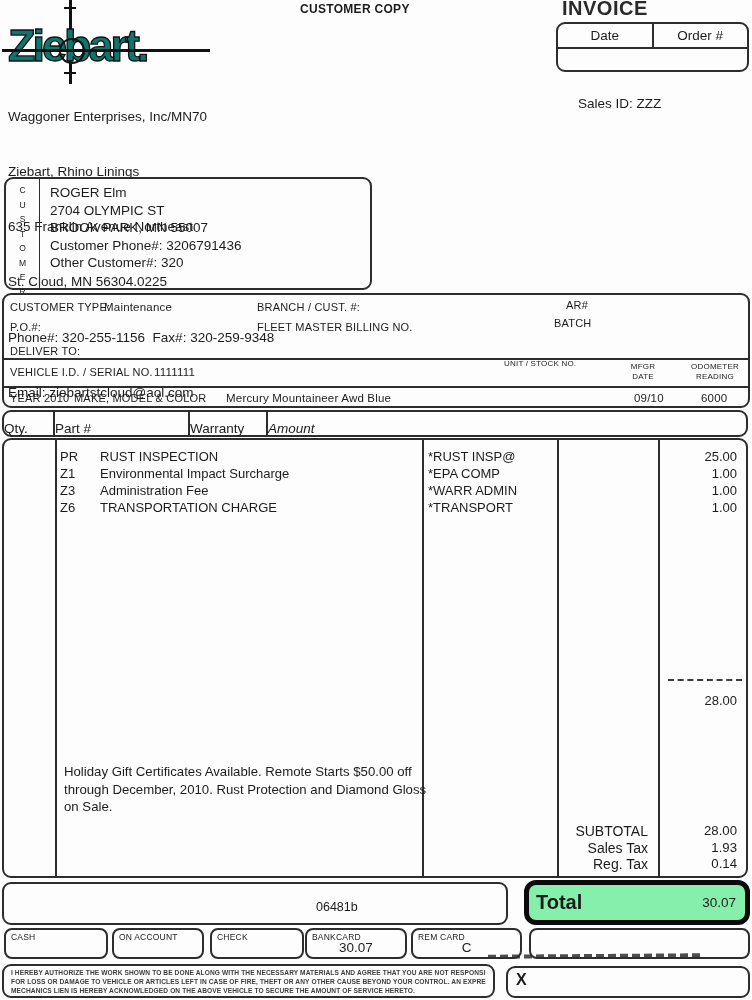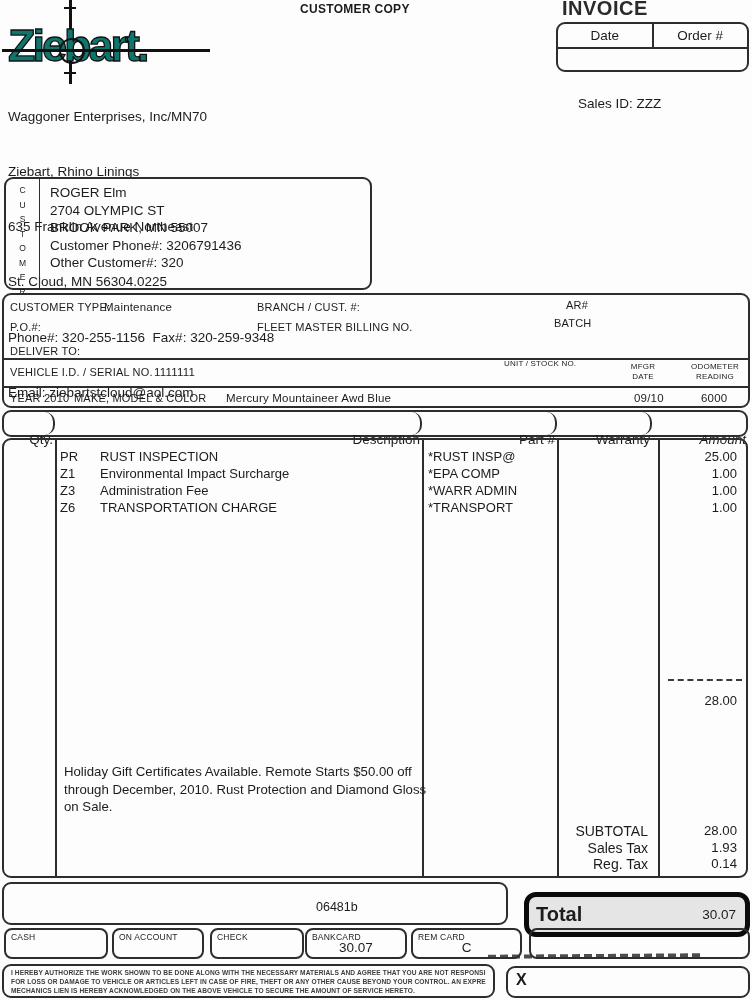--- a/index.html
+++ b/index.html
@@ -42,46 +42,46 @@
 
   
   .order-box{left:2px;top:293px;width:748px;height:115px;}
   .oi{position:absolute;font-size:11px;letter-spacing:.2px;}
   .oi-val{font-size:11.5px;}
   .hline{position:absolute;left:0;width:744px;height:1.5px;background:#2d2d2d;}
   .tiny{font-size:8px;text-align:center;line-height:9.5px;}
 
   
   .thead{left:2px;top:410px;width:746px;height:27px;display:flex;}
-  .thead .cell{font-size:13.5px;text-align:right;padding-top:20px;box-sizing:border-box;border-radius:10px;}
+  .thead .cell{font-size:13.5px;text-align:left;padding-top:9px;box-sizing:border-box;}
   .c-qty{width:51px;border-right:2px solid #2d2d2d;}
   .c-desc{width:367px;border-right:2px solid #2d2d2d;}
   .c-part{width:135px;border-right:2px solid #2d2d2d;}
-  .c-warr{width:95px;border-right:2px solid #2d2d2d;}
+  .c-warr{width:78px;border-right:2px solid #2d2d2d;}
   .c-amt{flex:1;font-style:italic;}
   .tbody{left:2px;top:438px;width:746px;height:440px;}
   .vdiv{position:absolute;top:0;bottom:0;width:1.8px;background:#2d2d2d;}
   .irow{position:absolute;left:0;right:0;height:17px;font-size:13px;}
   .irow .code{position:absolute;left:56px;}
   .irow .desc{position:absolute;left:96px;}
   .irow .part{position:absolute;left:424px;}
   .irow .amt{position:absolute;right:9px;}
   .r0{top:9px;}.r1{top:26px;}.r2{top:43px;}.r3{top:60px;}
   .amt-sep{position:absolute;left:664px;width:74px;top:239px;border-top:2.5px dashed #3a3a3a;}
   .sec-total{position:absolute;right:9px;top:253px;font-size:13px;}
   .note{position:absolute;left:60px;top:323px;width:364px;font-size:13.2px;line-height:17.5px;}
   .sublab{position:absolute;right:98px;font-size:14px;}
   .subval{position:absolute;right:9px;font-size:13.2px;}
   .y-sub{top:383px;}.y-stax{top:400px;}.y-rtax{top:416px;}
 
   
   .totleft{left:2px;top:882px;width:506px;height:43px;}
   .docnum{position:absolute;left:312px;top:16px;font-size:12.5px;}
   .totbox{left:524px;top:880px;width:226px;height:45px;border:5.5px solid #0b0b0b;border-radius:12px;
-    box-sizing:border-box;display:flex;align-items:center;background:#e5e5e5;margin-top:12px;}
+    box-sizing:border-box;display:flex;align-items:center;background:#86efac;}
   .totlabel{font-size:20px;font-weight:bold;padding-left:7px;flex:1;}
   .totval{font-size:13.5px;padding-right:9px;}
 
   
   .pay{top:928px;height:31px;border:2px solid #2d2d2d;border-radius:8px;box-sizing:border-box;}
   .pay .lab{position:absolute;left:5px;top:2px;font-size:8.5px;letter-spacing:.2px;}
   .pay .val{position:absolute;left:0;right:0;top:10px;text-align:center;font-size:13.5px;}
   .p0{left:4px;width:104px;}
   .p1{left:112px;width:92px;}
   .p2{left:210px;width:94px;}
@@ -165,21 +165,20 @@
 
     <span class="oi" style="left:6px;top:97px;">YEAR 2010</span>
     <span class="oi" style="left:70px;top:97px;">MAKE, MODEL &amp; COLOR</span>
     <span class="oi oi-val" style="left:222px;top:97px;">Mercury Mountaineer Awd Blue</span>
     <span class="oi oi-val" style="left:630px;top:97px;">09/10</span>
     <span class="oi oi-val" style="left:697px;top:97px;">6000</span>
   </div>
 
   <div class="abs box thead">
     <div class="cell c-qty">Qty.</div>
-    <div class="cell c-desc">Description</div>
     <div class="cell c-part">Part #</div>
     <div class="cell c-warr">Warranty</div>
     <div class="cell c-amt">Amount</div>
   </div>
 
   <div class="abs box tbody">
     <div class="vdiv" style="left:51px;"></div>
     <div class="vdiv" style="left:418px;"></div>
     <div class="vdiv" style="left:553px;"></div>
     <div class="vdiv" style="left:654px;"></div>

